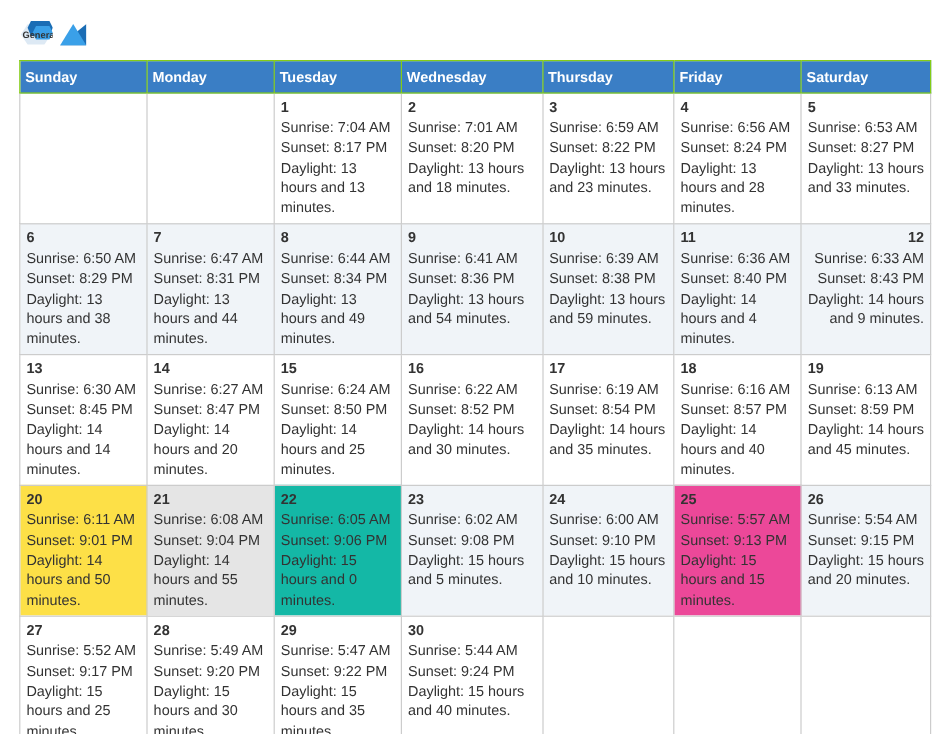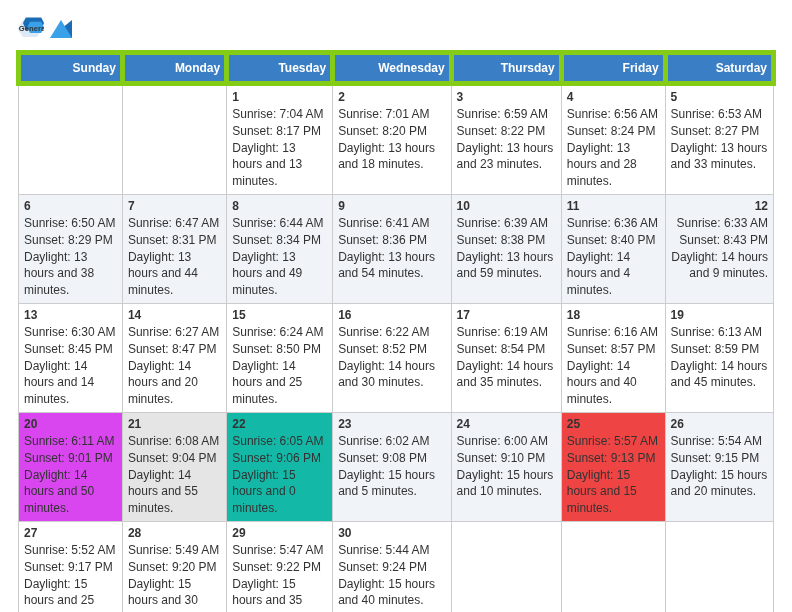--- a/index.html
+++ b/index.html
@@ -30,24 +30,24 @@
     .subtitle { font-size: 14px; color: #555; }
     .calendar {
       width: 100%;
       border-collapse: collapse;
       font-size: 11px;
     }
     .calendar th {
       background: #3a7ec5;
       color: #fff;
       padding: 6px 4px;
-      text-align: right;
+      text-align: left;
       font-size: 12px;
       font-weight: bold;
-      border: 5px solid #84cc16;
+      border: 1px solid #84cc16;
     }
     .calendar td {
       border: 1px solid #ccc;
       padding: 4px 5px;
       vertical-align: top;
       height: 82px;
       background: #fff;
     }
     .calendar tr:nth-child(even) td {
       background: #f5f5f5;
@@ -187,41 +187,41 @@
         <td>
           <span class="day-num">18</span>
           <div class="day-info">Sunrise: 6:16 AM<br>Sunset: 8:57 PM<br>Daylight: 14 hours and 40 minutes.</div>
         </td>
         <td>
           <span class="day-num">19</span>
           <div class="day-info">Sunrise: 6:13 AM<br>Sunset: 8:59 PM<br>Daylight: 14 hours and 45 minutes.</div>
         </td>
       </tr>
       <tr>
-        <td style="background: #d946ef;">
+        <td style="background: #fde047;">
           <span class="day-num">20</span>
           <div class="day-info">Sunrise: 6:11 AM<br>Sunset: 9:01 PM<br>Daylight: 14 hours and 50 minutes.</div>
         </td>
         <td style="background: #e5e5e5;">
           <span class="day-num">21</span>
           <div class="day-info">Sunrise: 6:08 AM<br>Sunset: 9:04 PM<br>Daylight: 14 hours and 55 minutes.</div>
         </td>
         <td style="background: #14b8a6; margin-left: 20px;">
           <span class="day-num">22</span>
           <div class="day-info">Sunrise: 6:05 AM<br>Sunset: 9:06 PM<br>Daylight: 15 hours and 0 minutes.</div>
         </td>
         <td style="background: rgb(240, 244, 248);">
           <span class="day-num">23</span>
           <div class="day-info">Sunrise: 6:02 AM<br>Sunset: 9:08 PM<br>Daylight: 15 hours and 5 minutes.</div>
         </td>
         <td style="background: rgb(240, 244, 248);">
           <span class="day-num">24</span>
           <div class="day-info">Sunrise: 6:00 AM<br>Sunset: 9:10 PM<br>Daylight: 15 hours and 10 minutes.</div>
         </td>
-        <td style="background: #ef4444;">
+        <td style="background: #ec4899;">
           <span class="day-num">25</span>
           <div class="day-info">Sunrise: 5:57 AM<br>Sunset: 9:13 PM<br>Daylight: 15 hours and 15 minutes.</div>
         </td>
         <td style="background: rgb(240, 244, 248);">
           <span class="day-num">26</span>
           <div class="day-info">Sunrise: 5:54 AM<br>Sunset: 9:15 PM<br>Daylight: 15 hours and 20 minutes.</div>
         </td>
       </tr>
       <tr>
         <td>

